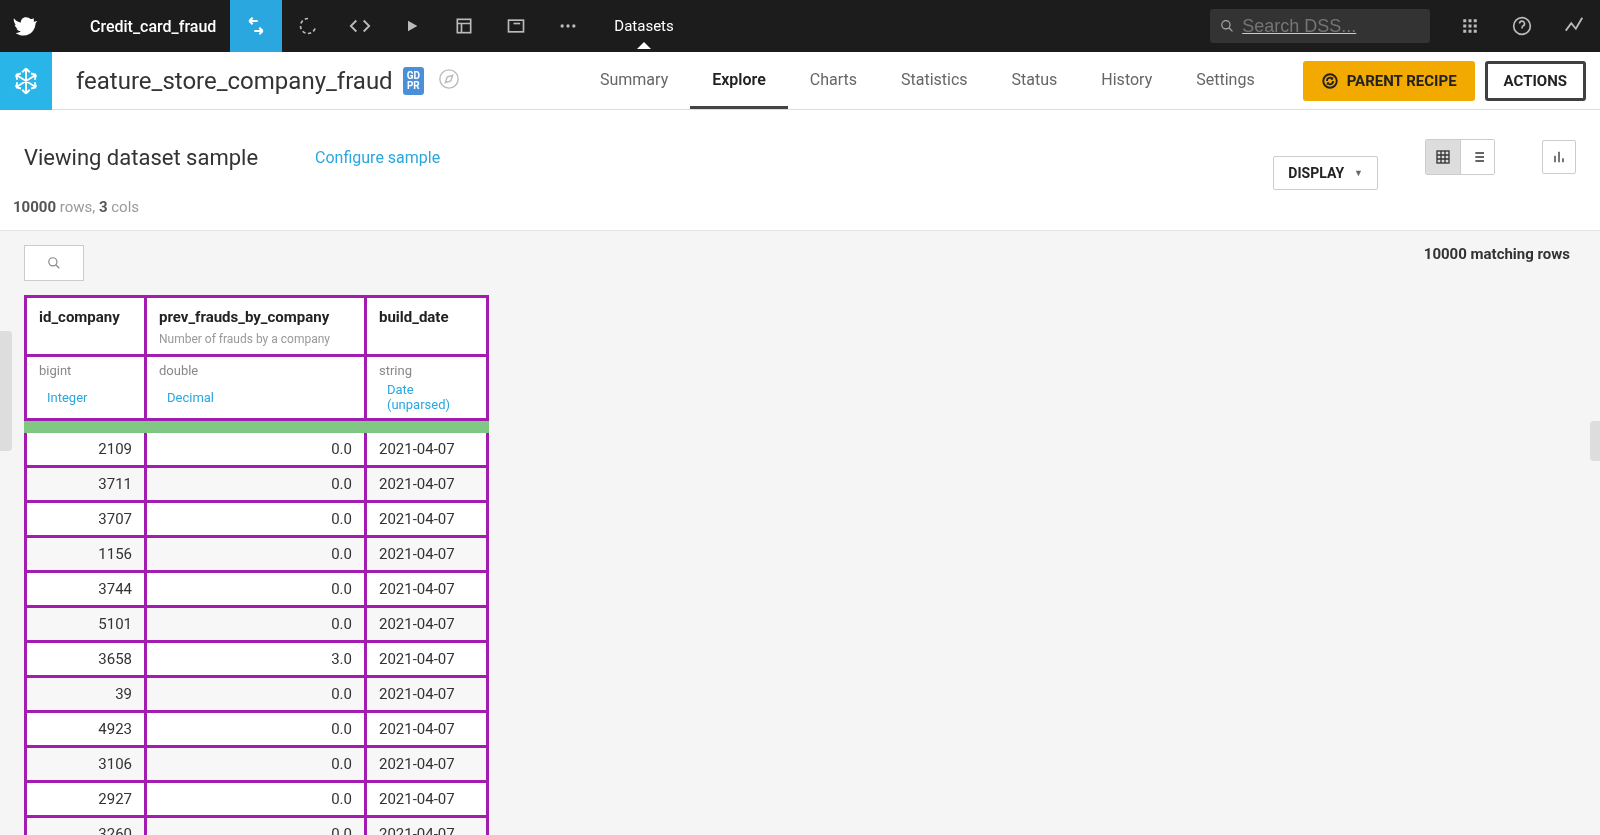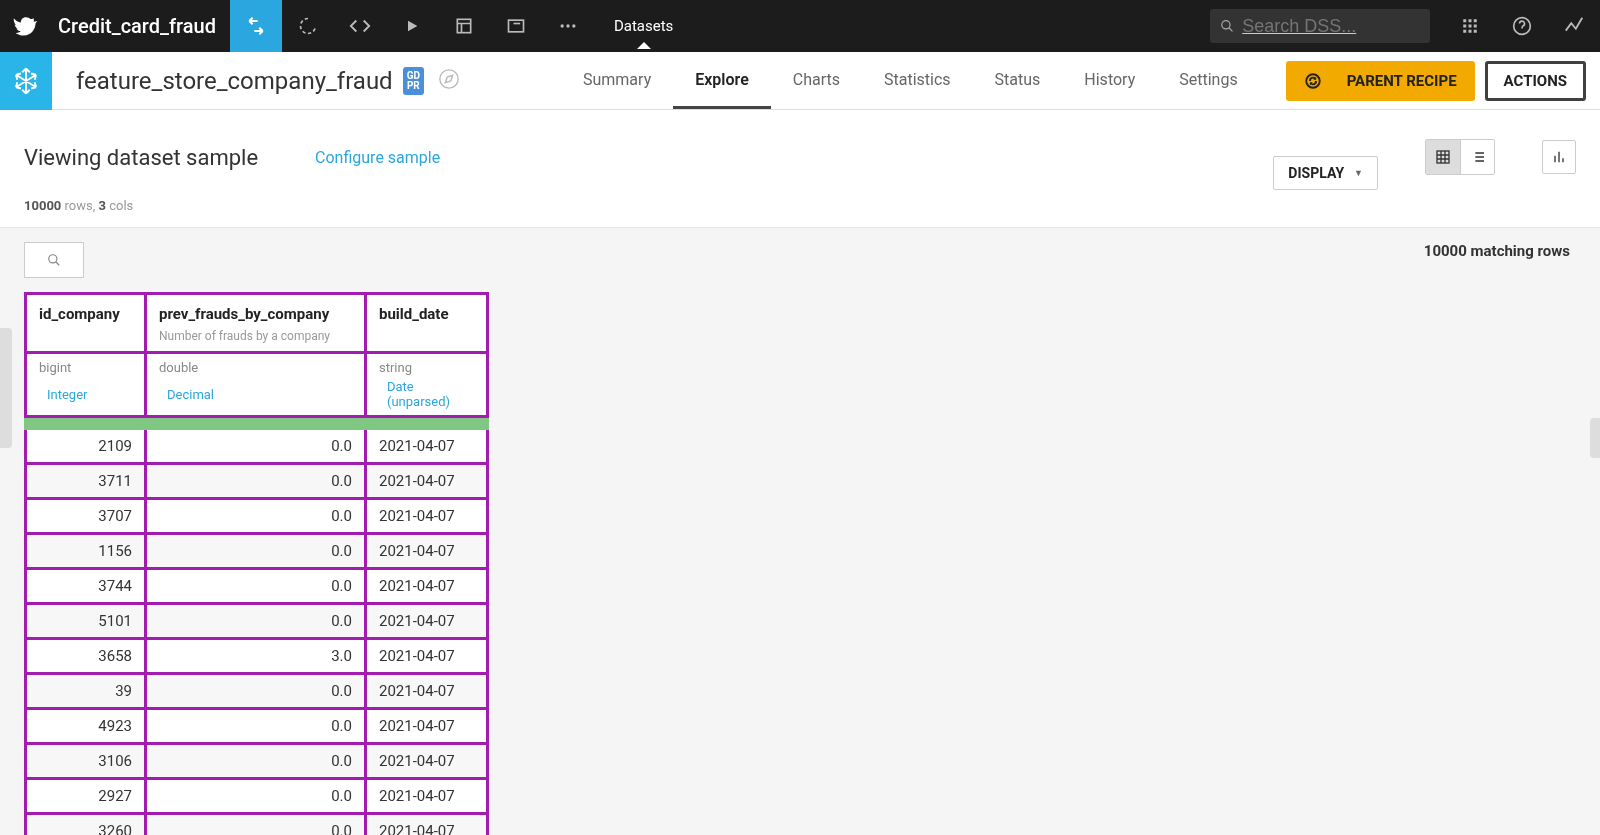--- a/index.html
+++ b/index.html
@@ -1,57 +1,57 @@
 <!DOCTYPE html>
 <html><head>
 <meta charset="utf-8">
 <style>
   * { box-sizing: border-box; margin: 0; padding: 0; }
   html, body { width: 1600px; height: 835px; font-family: -apple-system, BlinkMacSystemFont, "Segoe UI", Roboto, sans-serif; color: #222; overflow: hidden; background: #fff; }
   
   
   .topbar { display: flex; align-items: center; height: 52px; background: #1c1c1c; color: #fff; }
   .logo-box { width: 52px; height: 52px; display: flex; align-items: center; justify-content: center; }
-  .project-name { font-size: 20px; font-weight: 500; padding: 0 14px 0 6px; }
+  .project-name { font-size: 16px; font-weight: 500; padding: 0 14px 0 6px; margin-left: 32px; }
   .tb-icon { width: 52px; height: 52px; display: flex; align-items: center; justify-content: center; color: #bbb; cursor: pointer; }
   .tb-icon.active { background: #2aa7df; color: #fff; }
   .tb-section-label { font-size: 15px; color: #fff; padding: 0 20px; position: relative; }
   .tb-section-label::after { content: ''; position: absolute; bottom: -14px; left: 50%; transform: translateX(-50%); border: 7px solid transparent; border-bottom-color: #fff; }
   .tb-spacer { flex: 1; }
   .search-box { display: flex; align-items: center; background: #333; border-radius: 3px; padding: 0 10px; height: 34px; width: 220px; margin-right: 14px; }
   .search-box input { background: transparent; border: none; color: #ccc; font-size: 18px; outline: none; width: 100%; text-decoration: underline; }
   .search-box svg { margin-right: 8px; }
   
   
   .subheader { display: flex; align-items: center; height: 58px; border-bottom: 1px solid #ddd; }
   .snow-logo { width: 52px; height: 58px; background: #29b5e8; display: flex; align-items: center; justify-content: center; }
   .dataset-name { font-size: 24px; font-weight: 400; color: #333; padding: 0 10px 0 24px; }
   .badge-gdpr { background: #4a90d9; color: #fff; font-size: 10px; font-weight: 700; line-height: 10px; padding: 4px; border-radius: 3px; text-align: center; }
   .compass-icon { margin-left: 14px; color: #bbb; }
   .tabs { display: flex; margin-left: auto; height: 100%; }
   .tab { display: flex; align-items: center; padding: 0 22px; font-size: 16px; color: #666; cursor: pointer; border-bottom: 3px solid transparent; }
   .tab.active { color: #222; font-weight: 600; border-bottom-color: #444; }
-  .btn-parent { background: #f2a900; color: #222; font-weight: 700; font-size: 15px; padding: 0 18px; height: 40px; display: flex; align-items: center; border-radius: 3px; margin: 0 10px 0 26px; cursor: pointer; gap: 17px; }
+  .btn-parent { background: #f2a900; color: #222; font-weight: 700; font-size: 15px; padding: 0 18px; height: 40px; display: flex; align-items: center; border-radius: 3px; margin: 0 10px 0 26px; cursor: pointer; }
   .btn-parent svg { margin-right: 8px; }
   .btn-actions { border: 3px solid #404040; background: #fff; font-weight: 700; font-size: 15px; padding: 0 16px; height: 40px; display: flex; align-items: center; border-radius: 3px; margin-right: 14px; cursor: pointer; }
   
   
   .sample-row { display: flex; align-items: center; padding: 14px 24px 4px; gap: 33px; }
   .sample-title { font-size: 22px; color: #333; margin-right: 24px; }
   .configure-link { color: #2aa7df; font-size: 16px; cursor: pointer; }
   .sample-spacer { flex: 1; }
   .display-btn { border: 1px solid #ccc; padding: 8px 14px; font-weight: 700; font-size: 14px; display: flex; align-items: center; cursor: pointer; border-radius: 2px; margin-top: 32px; }
   .display-btn::after { content: '▼'; font-size: 9px; margin-left: 10px; color: #666; }
   .view-toggles { display: flex; margin-left: 14px; border: 1px solid #ccc; border-radius: 2px; overflow: hidden; }
   .view-toggle { width: 34px; height: 34px; display: flex; align-items: center; justify-content: center; cursor: pointer; background: #fff; }
   .view-toggle.active { background: #ddd; }
   .view-toggle + .view-toggle { border-left: 1px solid #ccc; }
   .chart-toggle { width: 34px; height: 34px; display: flex; align-items: center; justify-content: center; cursor: pointer; border: 1px solid #ccc; margin-left: 14px; border-radius: 2px; }
   
-  .sample-meta { padding: 4px 24px 14px; color: #999; font-size: 13px; }
+  .sample-meta { padding: 4px 13px 14px; color: #999; font-size: 15px; }
   .sample-meta b { color: #555; }
   
   
   .body-area { background: #f5f5f5; height: calc(100% - 182px); padding: 0; position: relative; border-top: 1px solid #e5e5e5; }
   .left-handle { position: absolute; left: 0; top: 100px; width: 12px; height: 120px; background: #ddd; border-radius: 0 4px 4px 0; }
   .right-handle { position: absolute; right: 0; top: 190px; width: 10px; height: 40px; background: #ddd; border-radius: 4px 0 0 4px; }
   
   .filter-row { display: flex; align-items: flex-start; padding: 14px 24px; }
   .filter-search { width: 60px; height: 36px; border: 1px solid #ccc; background: #fff; display: flex; align-items: center; justify-content: center; cursor: pointer; }
   .matching-rows { margin-left: auto; font-weight: 700; font-size: 15px; color: #333; padding-right: 6px; }

